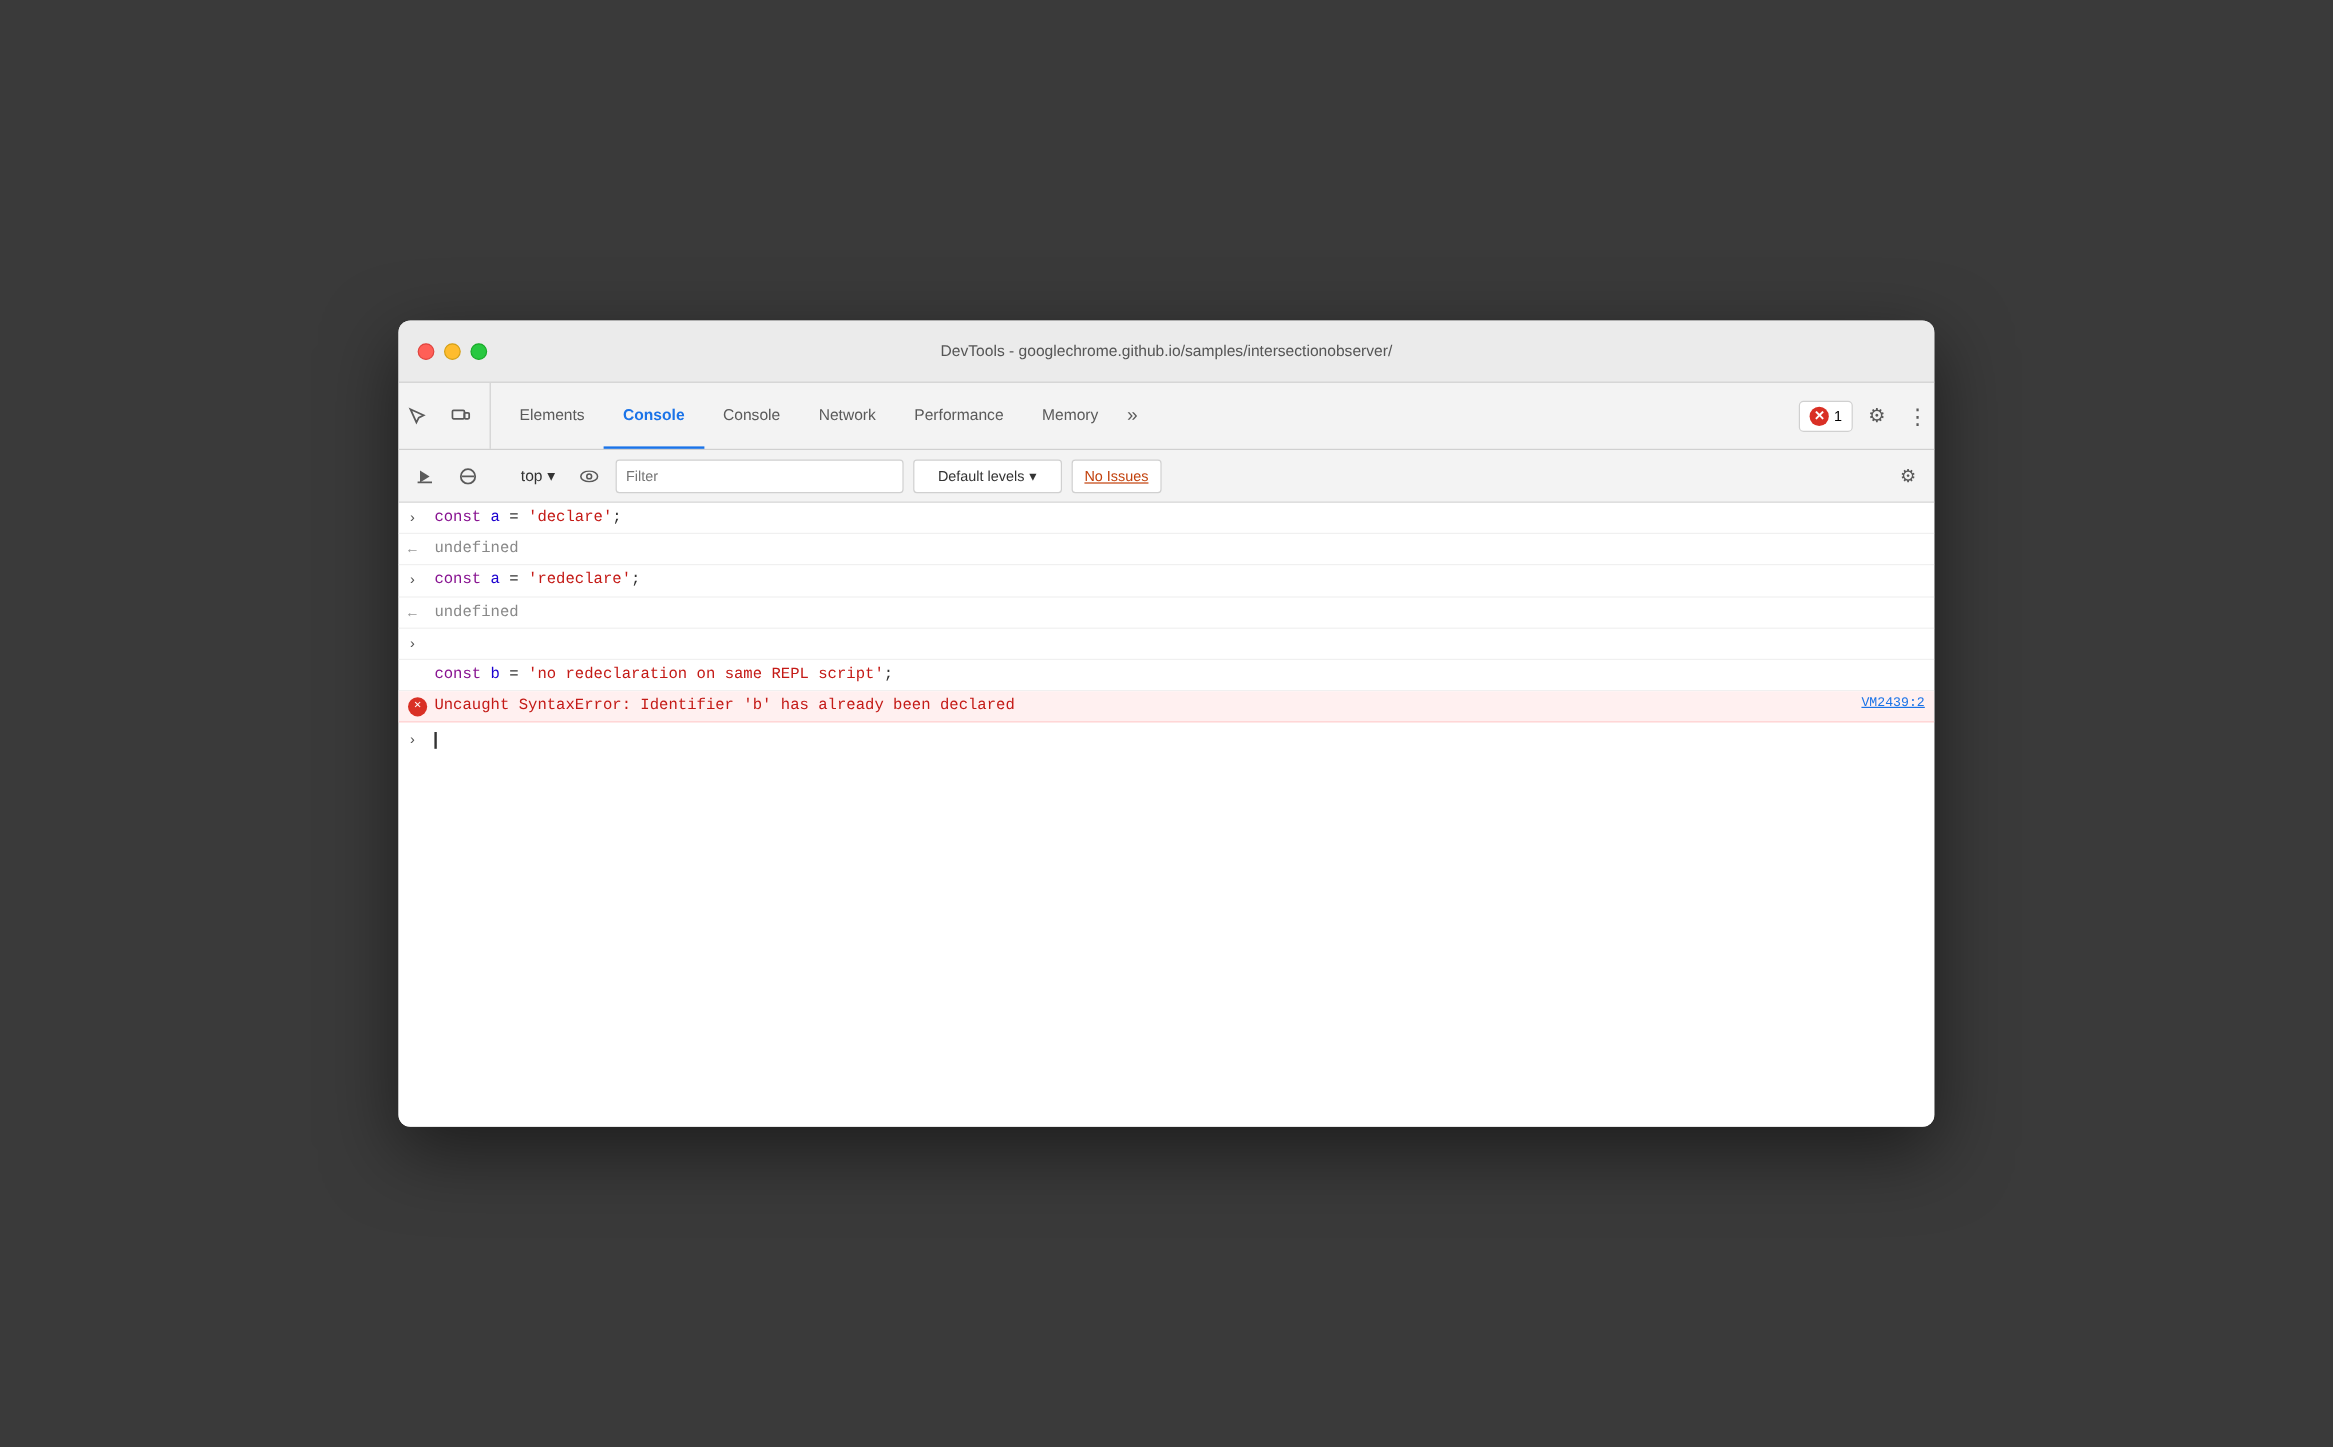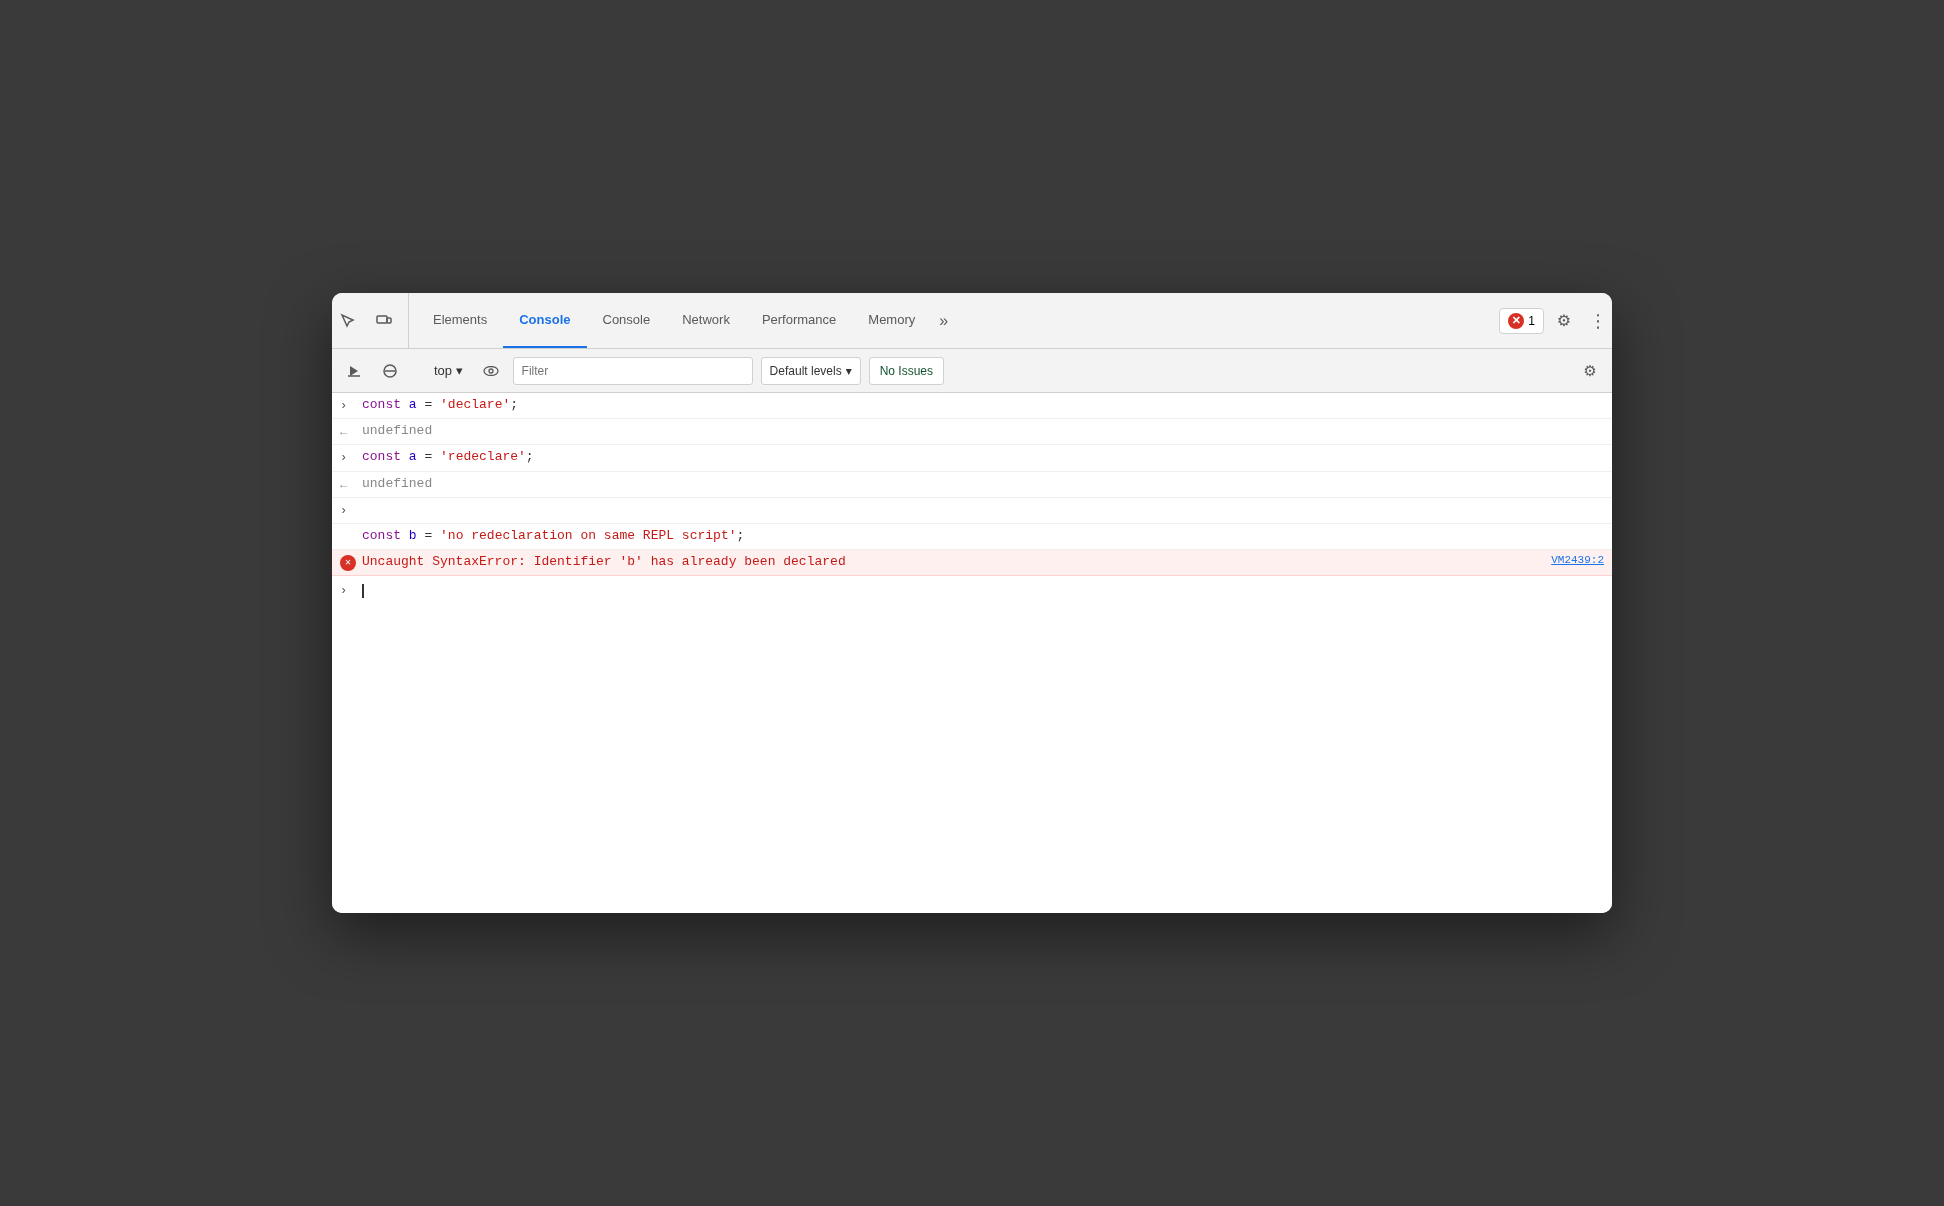--- a/index.html
+++ b/index.html
@@ -240,38 +240,39 @@
       color: #333;
     }
 
     .levels-btn {
       display: flex;
       align-items: center;
       gap: 4px;
       font-size: 12px;
       color: #333;
       cursor: pointer;
-      padding: 3px 8px;
+      padding: 3px 20px;
       border-radius: 3px;
       border: 1px solid #d0d0d0;
       background: white;
       height: 28px;
     }
 
     .no-issues-btn {
       display: flex;
       align-items: center;
       font-size: 12px;
-      color: #14532d;
+      color: #c2410c;
       cursor: pointer;
       padding: 3px 10px;
       border-radius: 3px;
       border: 1px solid #d0d0d0;
       background: white;
       height: 28px;
+      text-decoration: underline;
     }
 
     .console-divider {
       flex: 1;
     }
 
     .console-gear {
       width: 28px;
       height: 28px;
       display: flex;
@@ -375,20 +376,28 @@
     .monospace-code {
       font-family: 'Courier New', 'Menlo', monospace;
       font-size: 13px;
     }
   </style>
 </head>
 <body>
 
 <div class="window">
 
+  <div class="title-bar">
+    <div class="traffic-lights">
+      <div class="traffic-light close"></div>
+      <div class="traffic-light minimize"></div>
+      <div class="traffic-light maximize"></div>
+    </div>
+    <span class="title-text">DevTools - googlechrome.github.io/samples/intersectionobserver/</span>
+  </div>
 
   <div class="devtools-toolbar">
     <div class="toolbar-icons">
       <button class="toolbar-icon-btn">
         <svg width="16" height="16" viewBox="0 0 16 16" fill="none">
           <path d="M2 2L7 13L9 9L13 7L2 2Z" stroke="#5a5a5a" stroke-width="1.5" fill="none"></path>
         </svg>
       </button>
       <button class="toolbar-icon-btn">
         <svg width="16" height="16" viewBox="0 0 16 16" fill="none">

